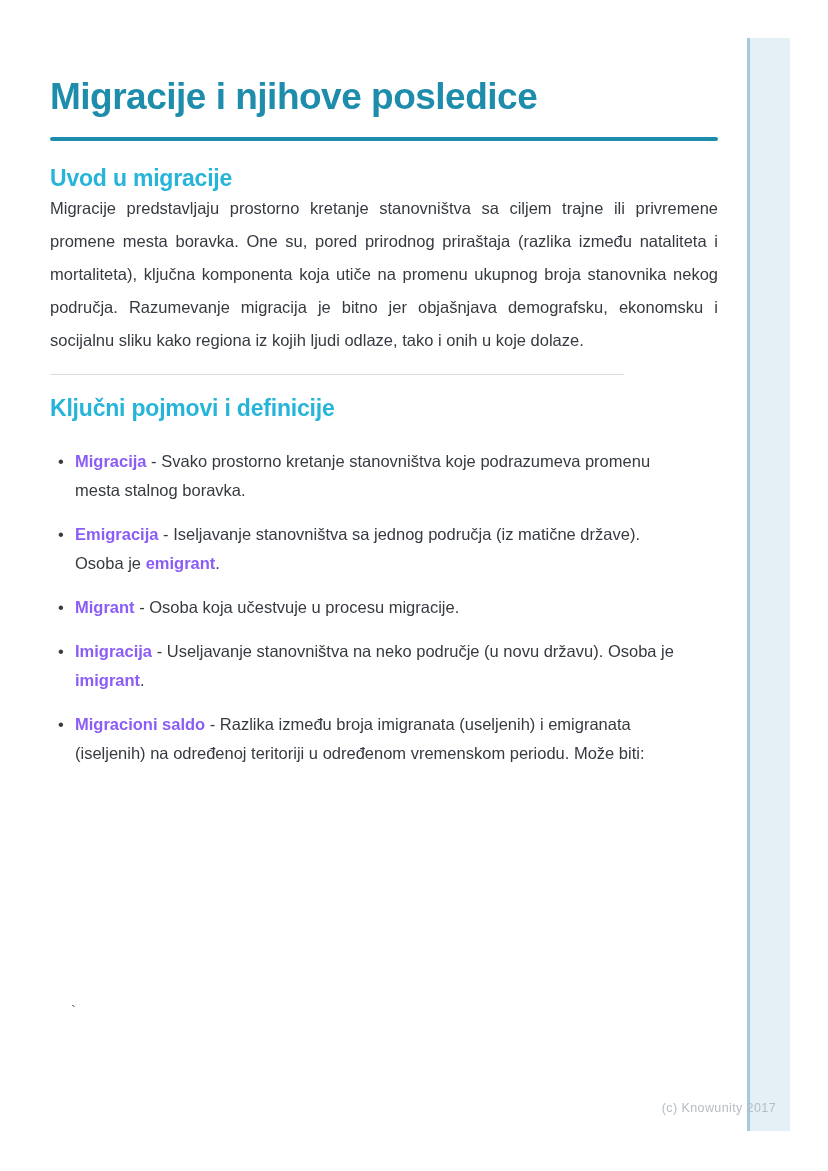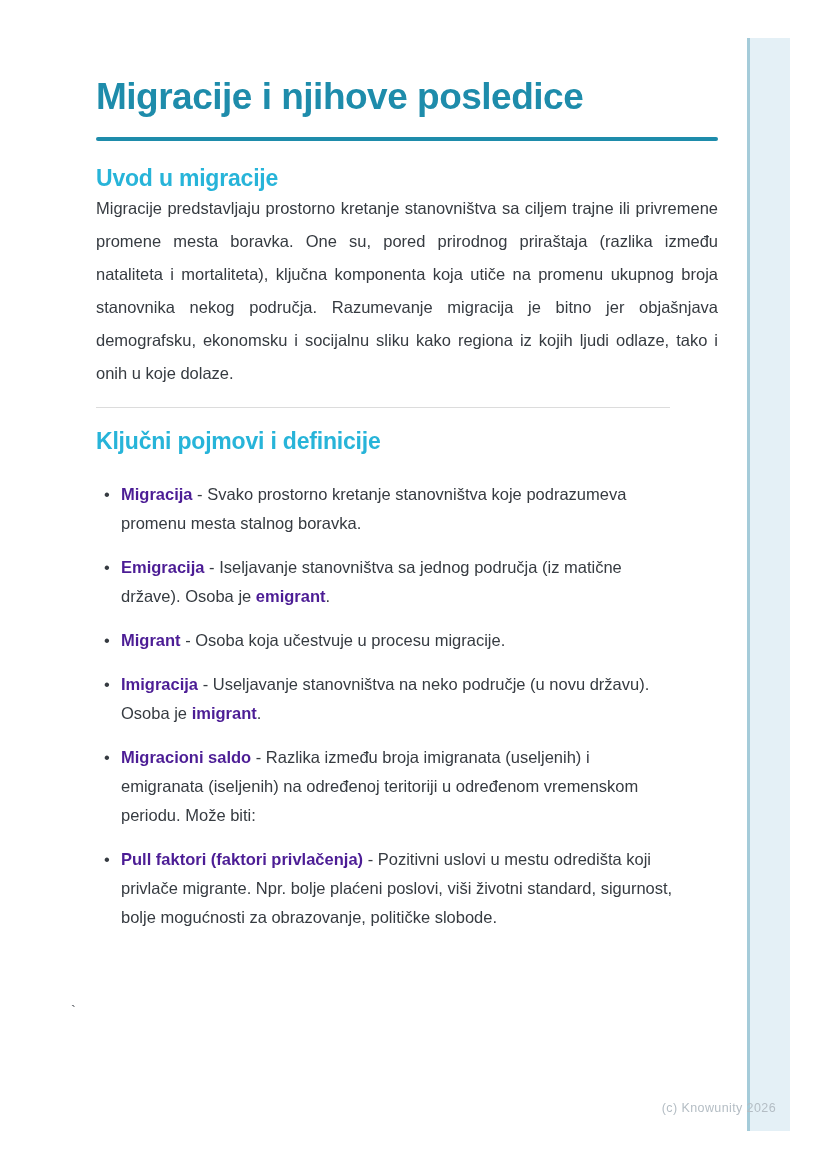--- a/index.html
+++ b/index.html
@@ -17,21 +17,21 @@
     left: 747px;
     width: 43px;
     height: 1093px;
     background: #e4f0f6;
     border-left: 3px solid #a4cbd9;
     z-index: 1;
   }
   .content {
     position: relative;
     z-index: 2;
-    padding: 78px 110px 0 96px;
+    padding: 78px 110px 0 50px;
   }
   h1.doc-title {
     font-size: 37px;
     line-height: 1.0;
     font-weight: 800;
     letter-spacing: -0.5px;
     color: #1e8cab;
   }
   .title-rule {
     margin-top: 22px;
@@ -72,21 +72,21 @@
     position: relative;
     margin-bottom: 15px;
   }
   ul.concepts-list > li::before {
     content: "\2022";
     position: absolute;
     left: -17px;
     top: 0;
     color: #363b41;
   }
-  .term { font-weight: 700; color: #4c1d95; }
+  .term { font-weight: 700; color: #8b5cf6; }
   ul.sub-list {
     list-style: none;
     margin-top: 13px;
     padding-left: 27px;
   }
   ul.sub-list > li {
     position: relative;
     margin-bottom: 14px;
   }
   ul.sub-list > li::before {
@@ -140,20 +140,19 @@
     <li><span class="term">Emigracija</span><span> - </span><span>Iseljavanje stanovništva sa jednog područja (iz matične države). Osoba je </span><span class="term">emigrant</span><span>.</span></li>
 
     <li><span class="term">Migrant</span><span> - </span><span>Osoba koja učestvuje u procesu migracije.</span></li>
 
     <li><span class="term">Imigracija</span><span> - </span><span>Useljavanje stanovništva na neko područje (u novu državu). Osoba je </span><span class="term">imigrant</span><span>.</span></li>
 
     <li><span class="term">Migracioni saldo</span><span> - </span><span>Razlika između broja imigranata (useljenih) i emigranata (iseljenih) na određenoj teritoriji u određenom vremenskom periodu. Može biti:</span>
     </li>
 
 
-    <li><span class="term">Pull faktori (faktori privlačenja)</span><span> - </span><span>Pozitivni uslovi u mestu odredišta koji privlače migrante. Npr. bolje plaćeni poslovi, viši životni standard, sigurnost, bolje mogućnosti za obrazovanje, političke slobode.</span></li>
 
   </ul>
 </div>
 
 <span class="stray-mark">`</span>
 
-<div class="footer-copyright">(c) Knowunity 2026</div>
+<div class="footer-copyright">(c) Knowunity 2017</div>
 
 </body></html>

